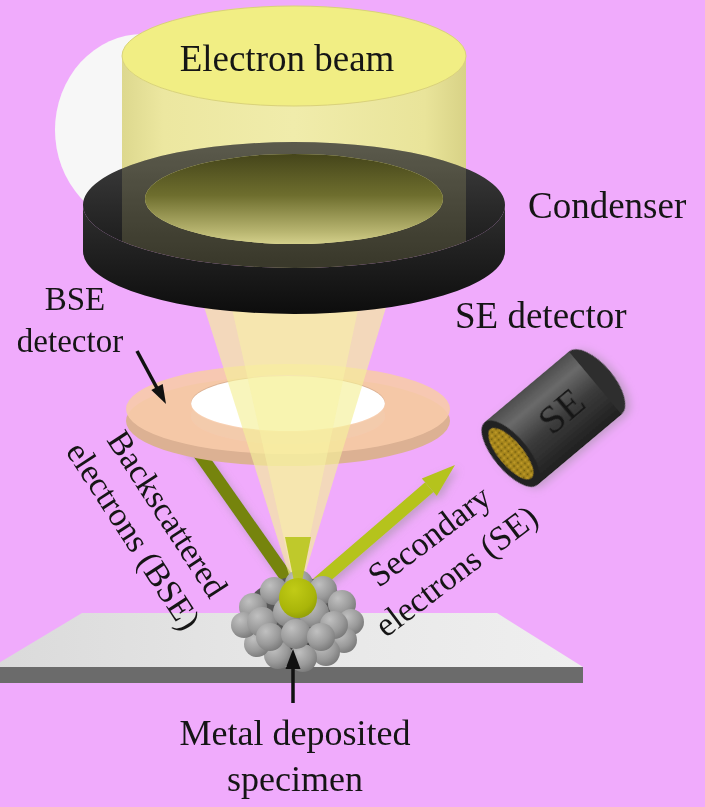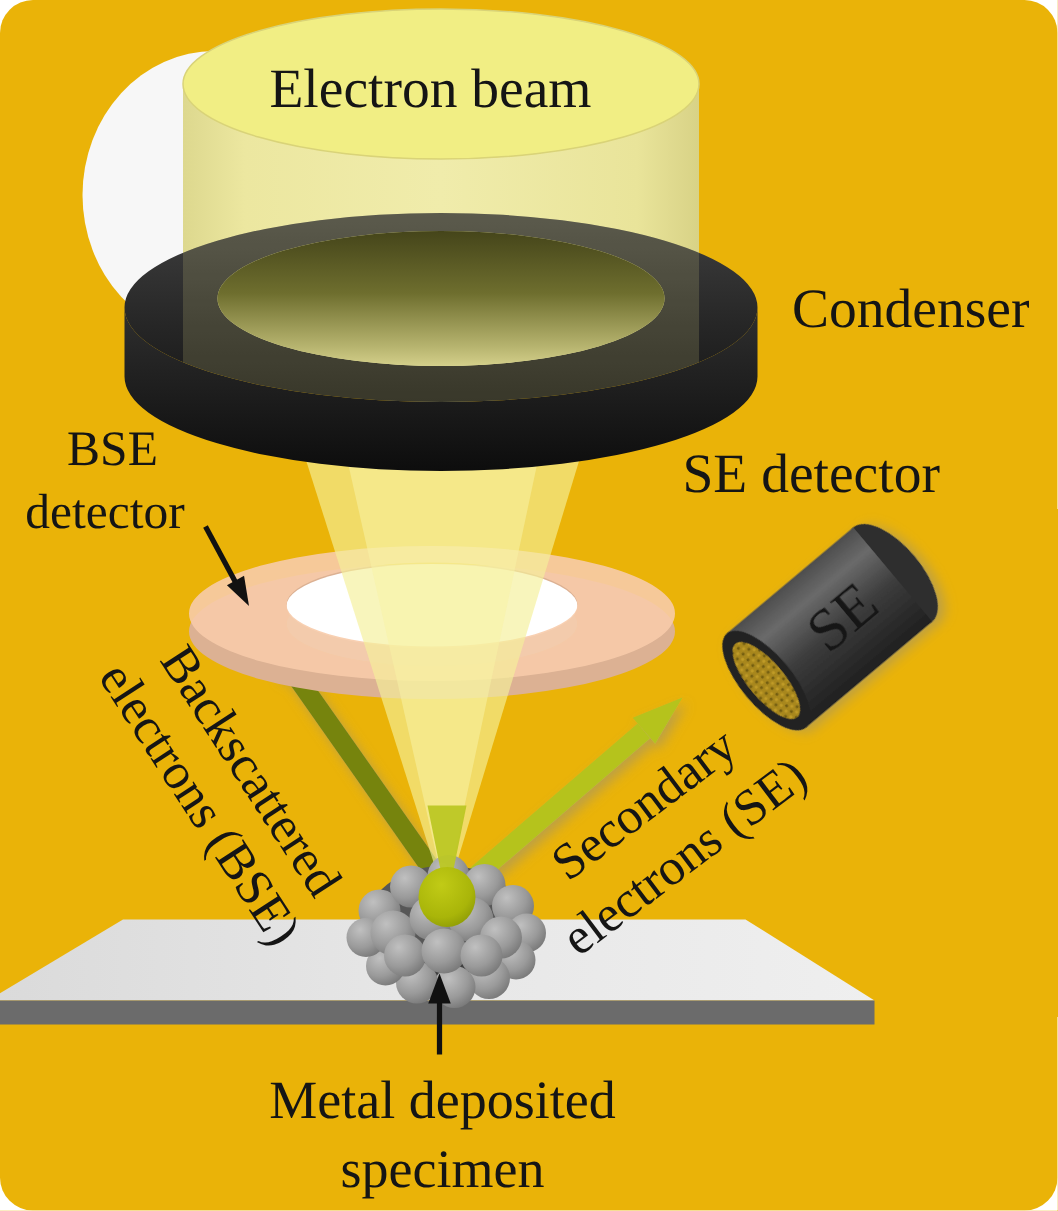--- a/index.html
+++ b/index.html
@@ -1,22 +1,21 @@
 <!DOCTYPE html>
 <html><head>
 <meta charset="utf-8">
 <style>
   html,body{margin:0;padding:0;background:#ffffff;}
   .stage{
     position:relative;
     width:705px;height:807px;
-    background:#eab308;
+    background:#f0abfc;
     overflow:hidden;
     font-family:"Liberation Serif", serif;
-    border-radius:22px;
   }
   svg{display:block;}
   text{fill:#151515;}
 </style>
 </head>
 <body>
 
 <div class="stage">
 <svg width="705" height="807" viewBox="0 0 705 807" xmlns="http://www.w3.org/2000/svg">
   <defs>

